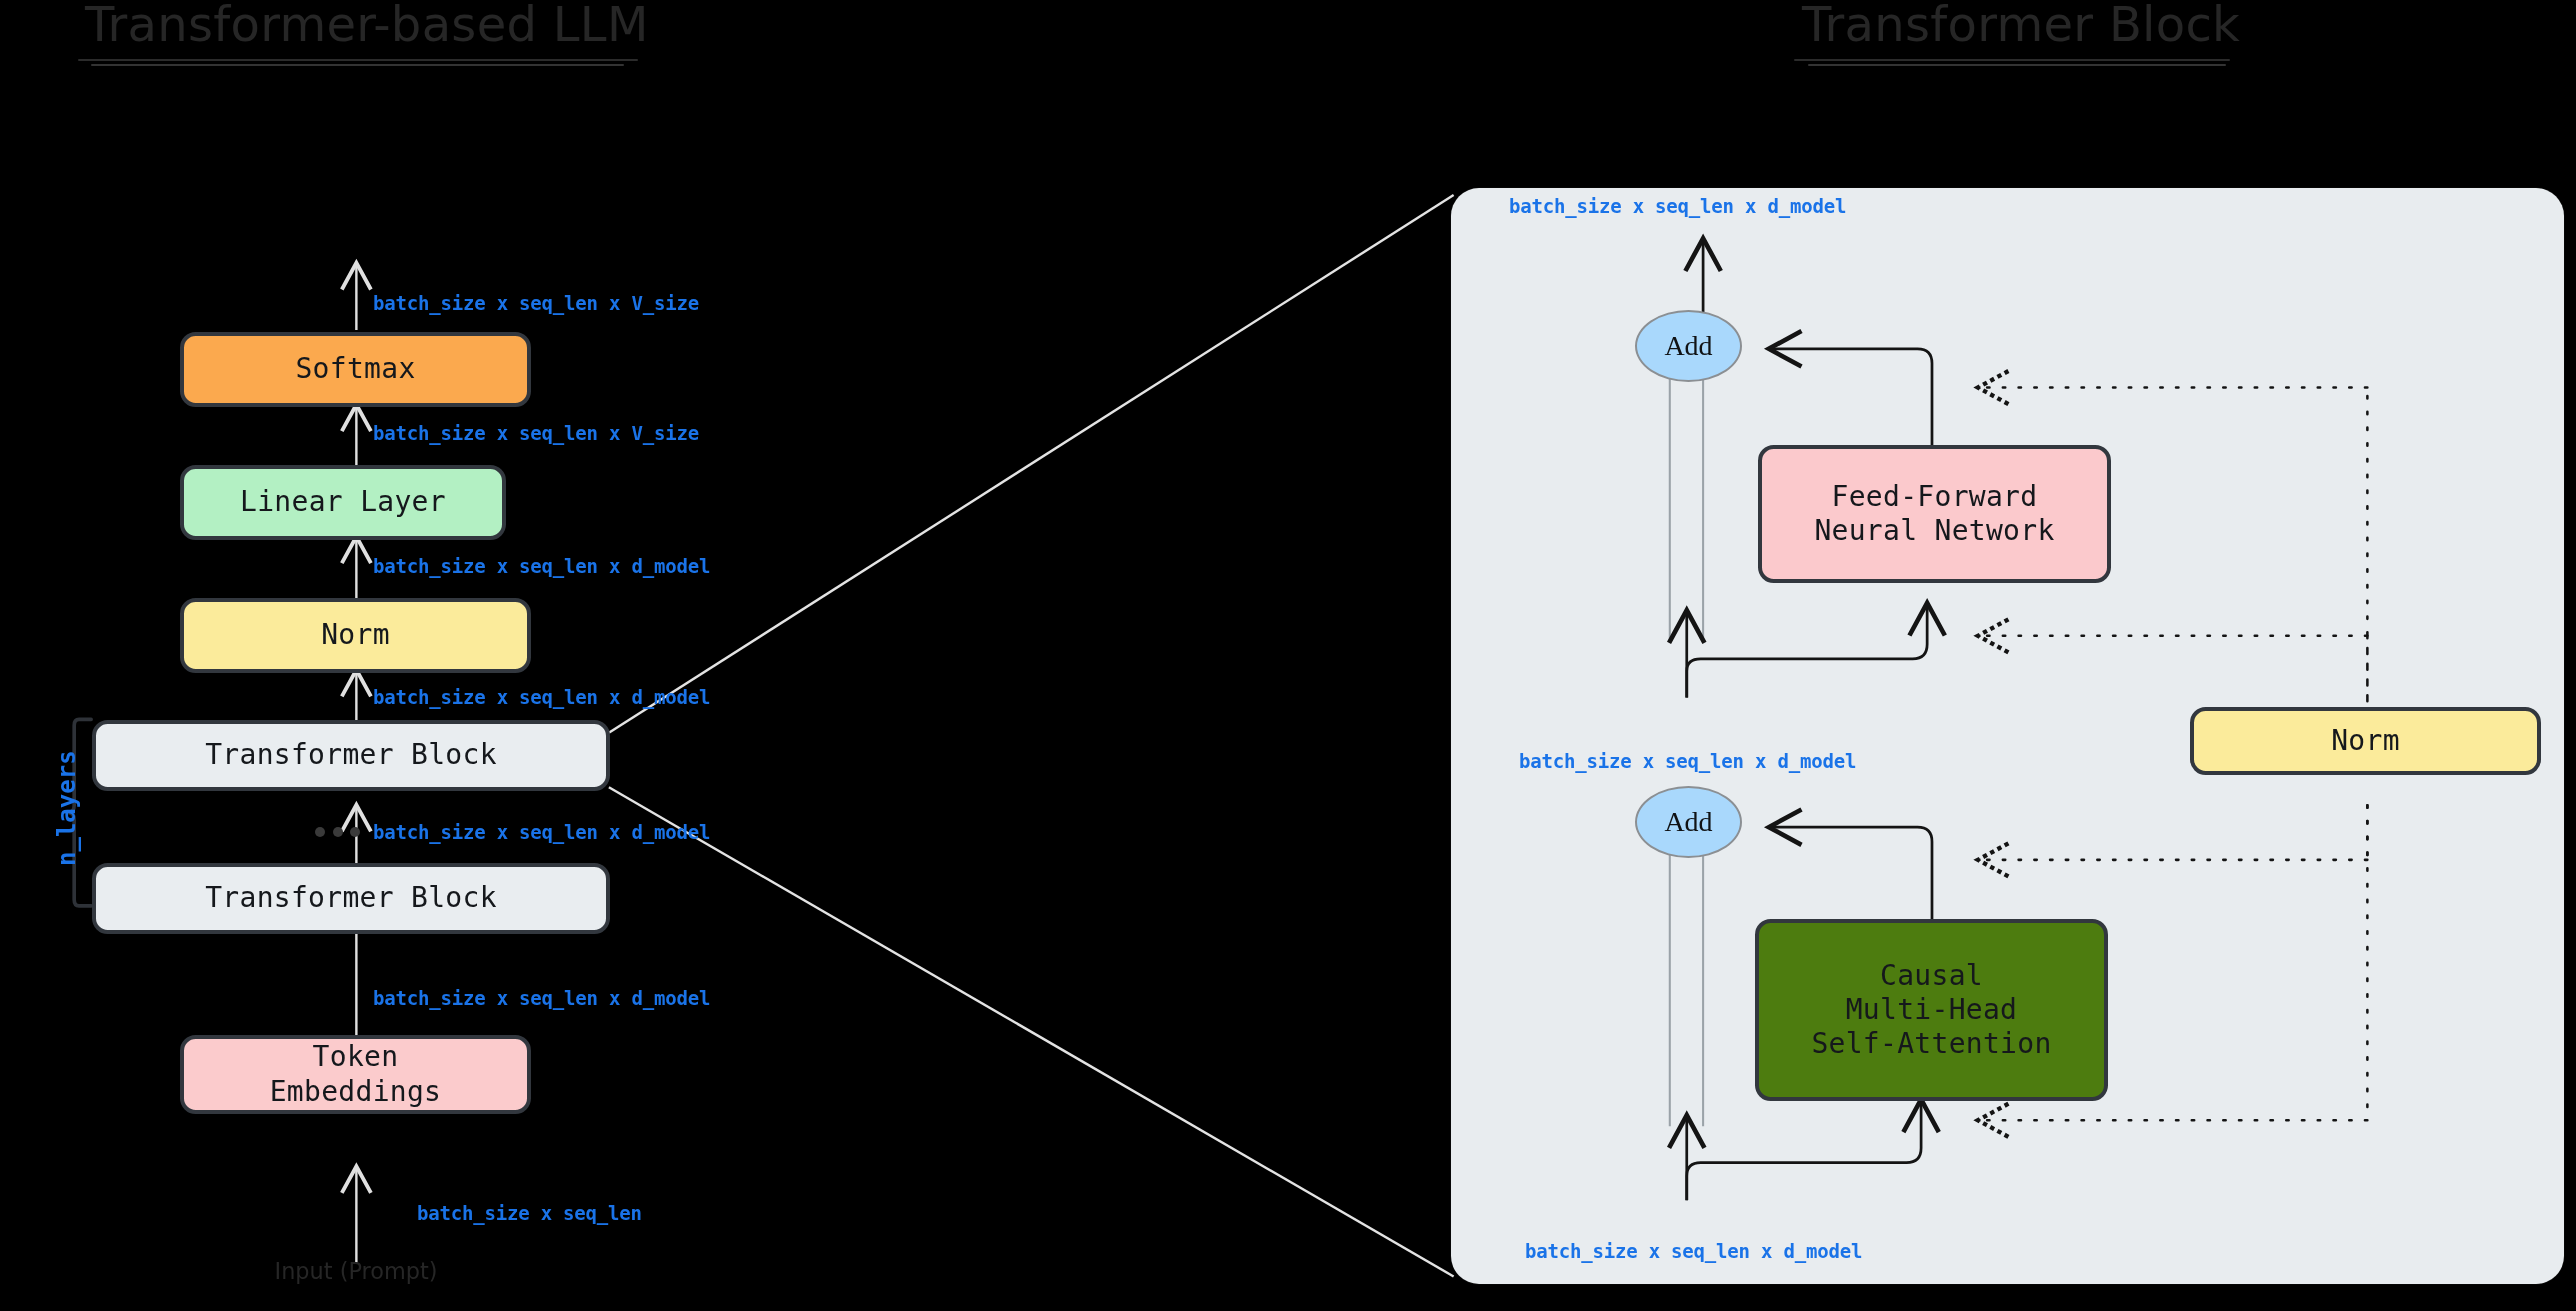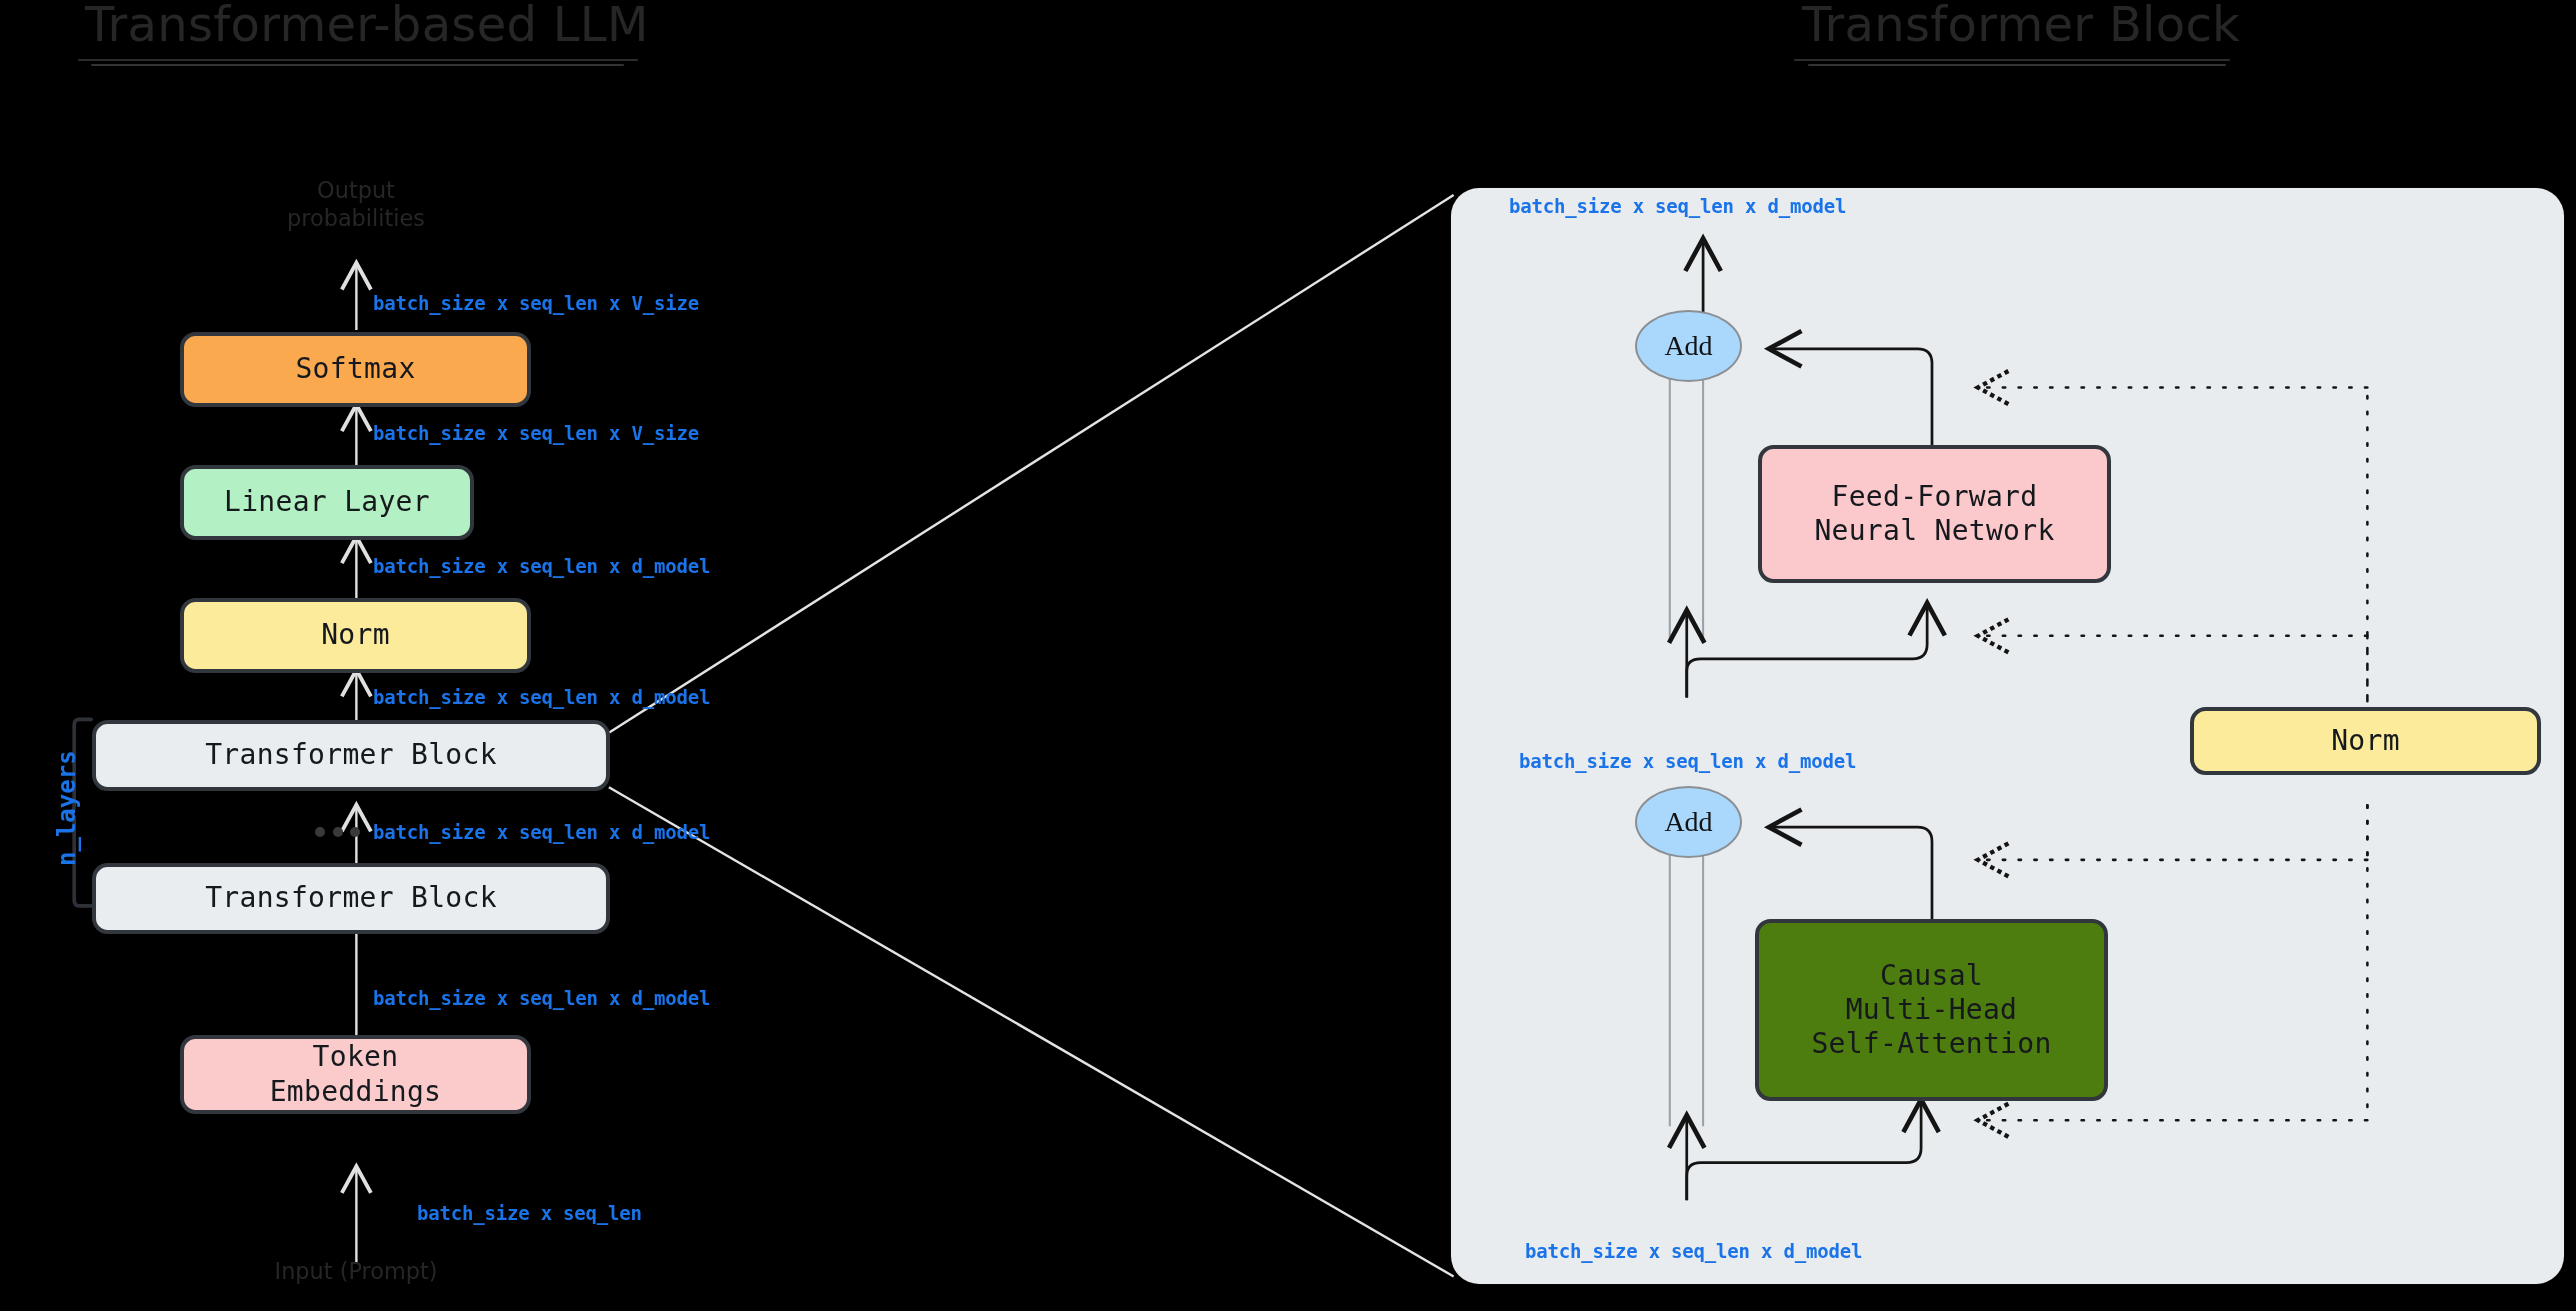--- a/index.html
+++ b/index.html
@@ -110,27 +110,25 @@
       <line x1="588" y1="2085" x2="588" y2="1930"></line>
     </g>
   </svg>
 
   <svg class="layer" viewBox="0 0 4253 2165" width="2576" height="1311">
     <path d="M 150 1188 L 130 1188 Q 122 1188 122 1198 L 122 1330 Q 122 1342 112 1342
              Q 122 1342 122 1354 L 122 1486 Q 122 1496 130 1496 L 150 1496" fill="none" stroke="#2e3238" stroke-width="6" stroke-linecap="round"></path>
   </svg>
   <div class="vlabel" style="left:53px;top:866px;">n_layers</div>
 
-  <div class="caption" style="left:235px;top:176px;width:242px;">Output
-probabilities</div>
   <div class="caption" style="left:235px;top:1257px;width:242px;">Input (Prompt)</div>
 
   <div class="node" style="left:180px;top:332px;width:351px;height:75px;background:#fba94e;">Softmax</div>
 
-  <div class="node" style="left:180px;top:465px;width:294px;height:75px;background:#b3f0c3;">Linear Layer</div>
+  <div class="node" style="left:180px;top:465px;width:326px;height:75px;background:#b3f0c3;">Linear Layer</div>
 
   <div class="node" style="left:180px;top:598px;width:351px;height:75px;background:#fbeb9b;">Norm</div>
 
   <div class="node" style="left:92px;top:720px;width:518px;height:71px;background:#e9edf0;">Transformer Block</div>
 
   <div class="node" style="left:92px;top:863px;width:518px;height:71px;background:#e9edf0;">Transformer Block</div>
 
   <div class="node" style="left:180px;top:1035px;width:351px;height:79px;background:#fbcbcc;">Token
 Embeddings</div>
 

